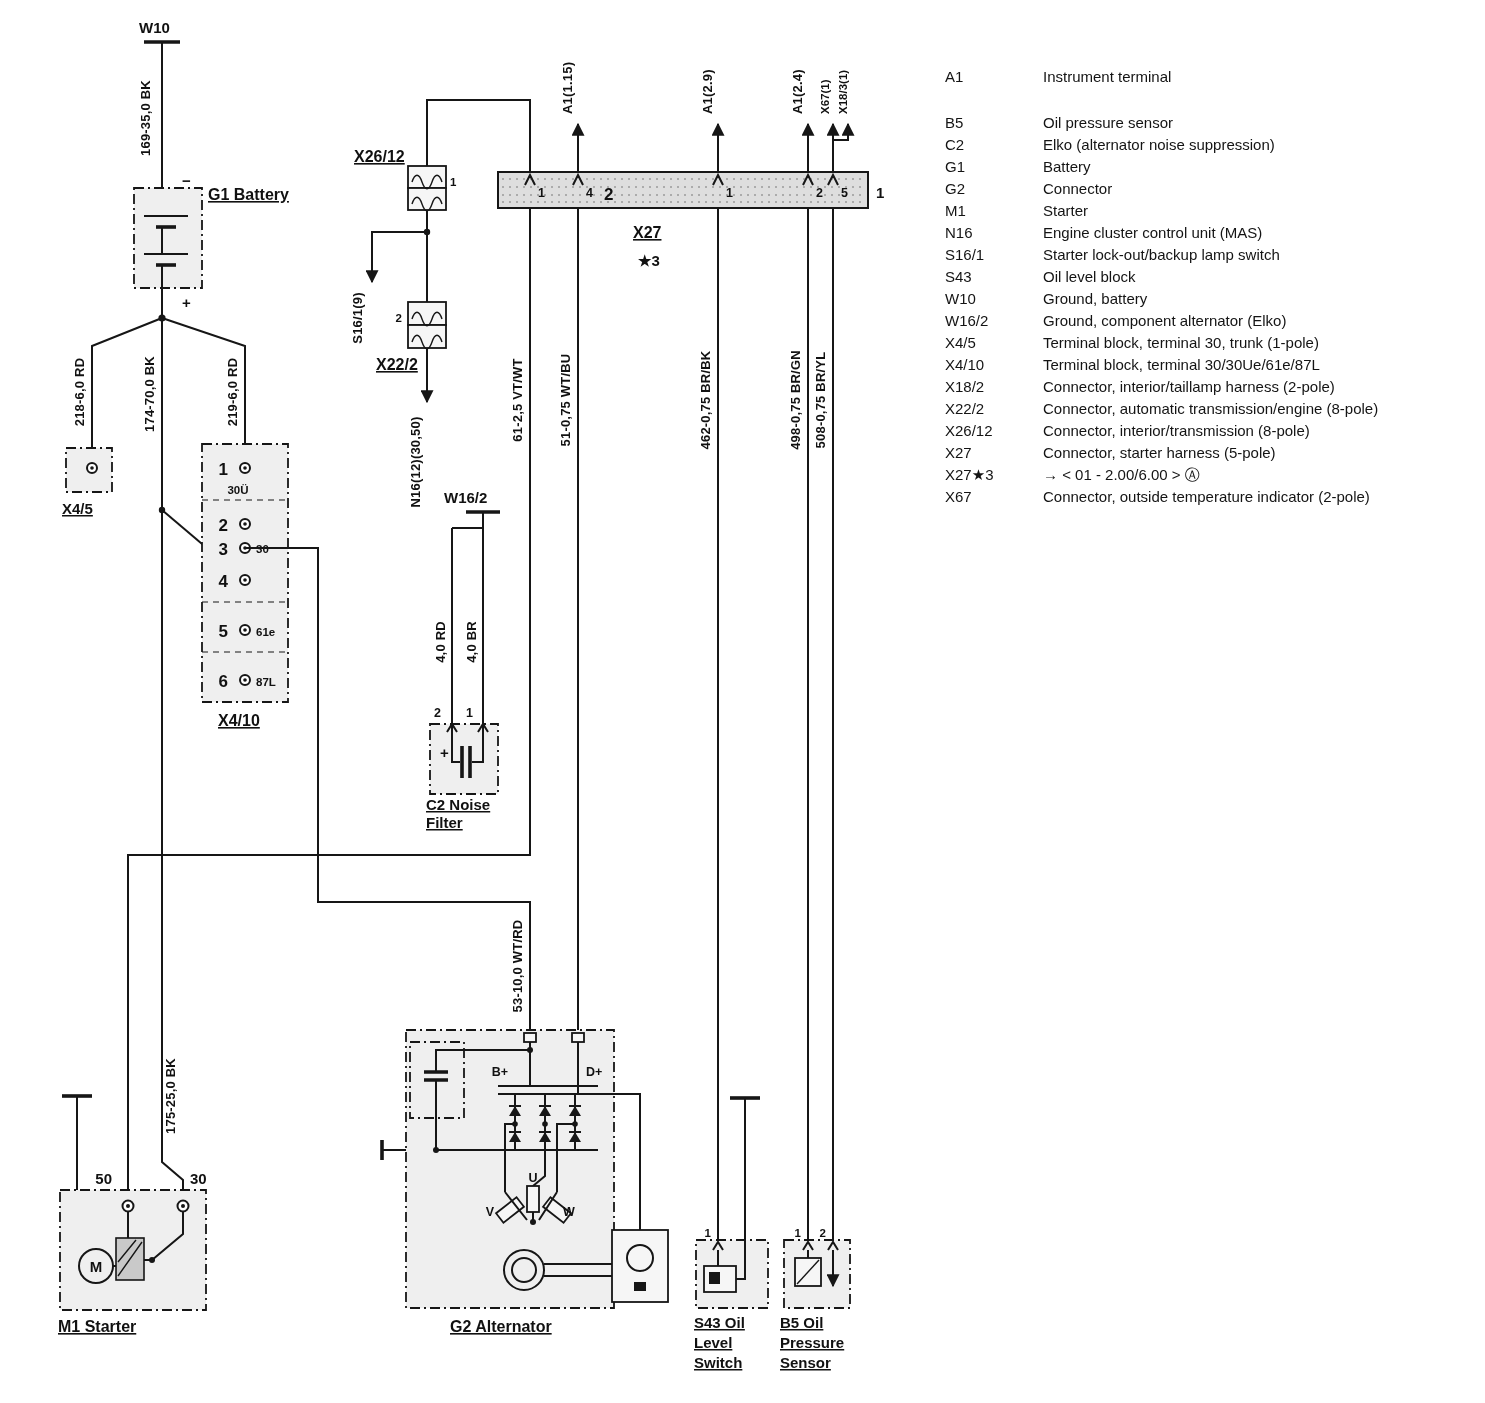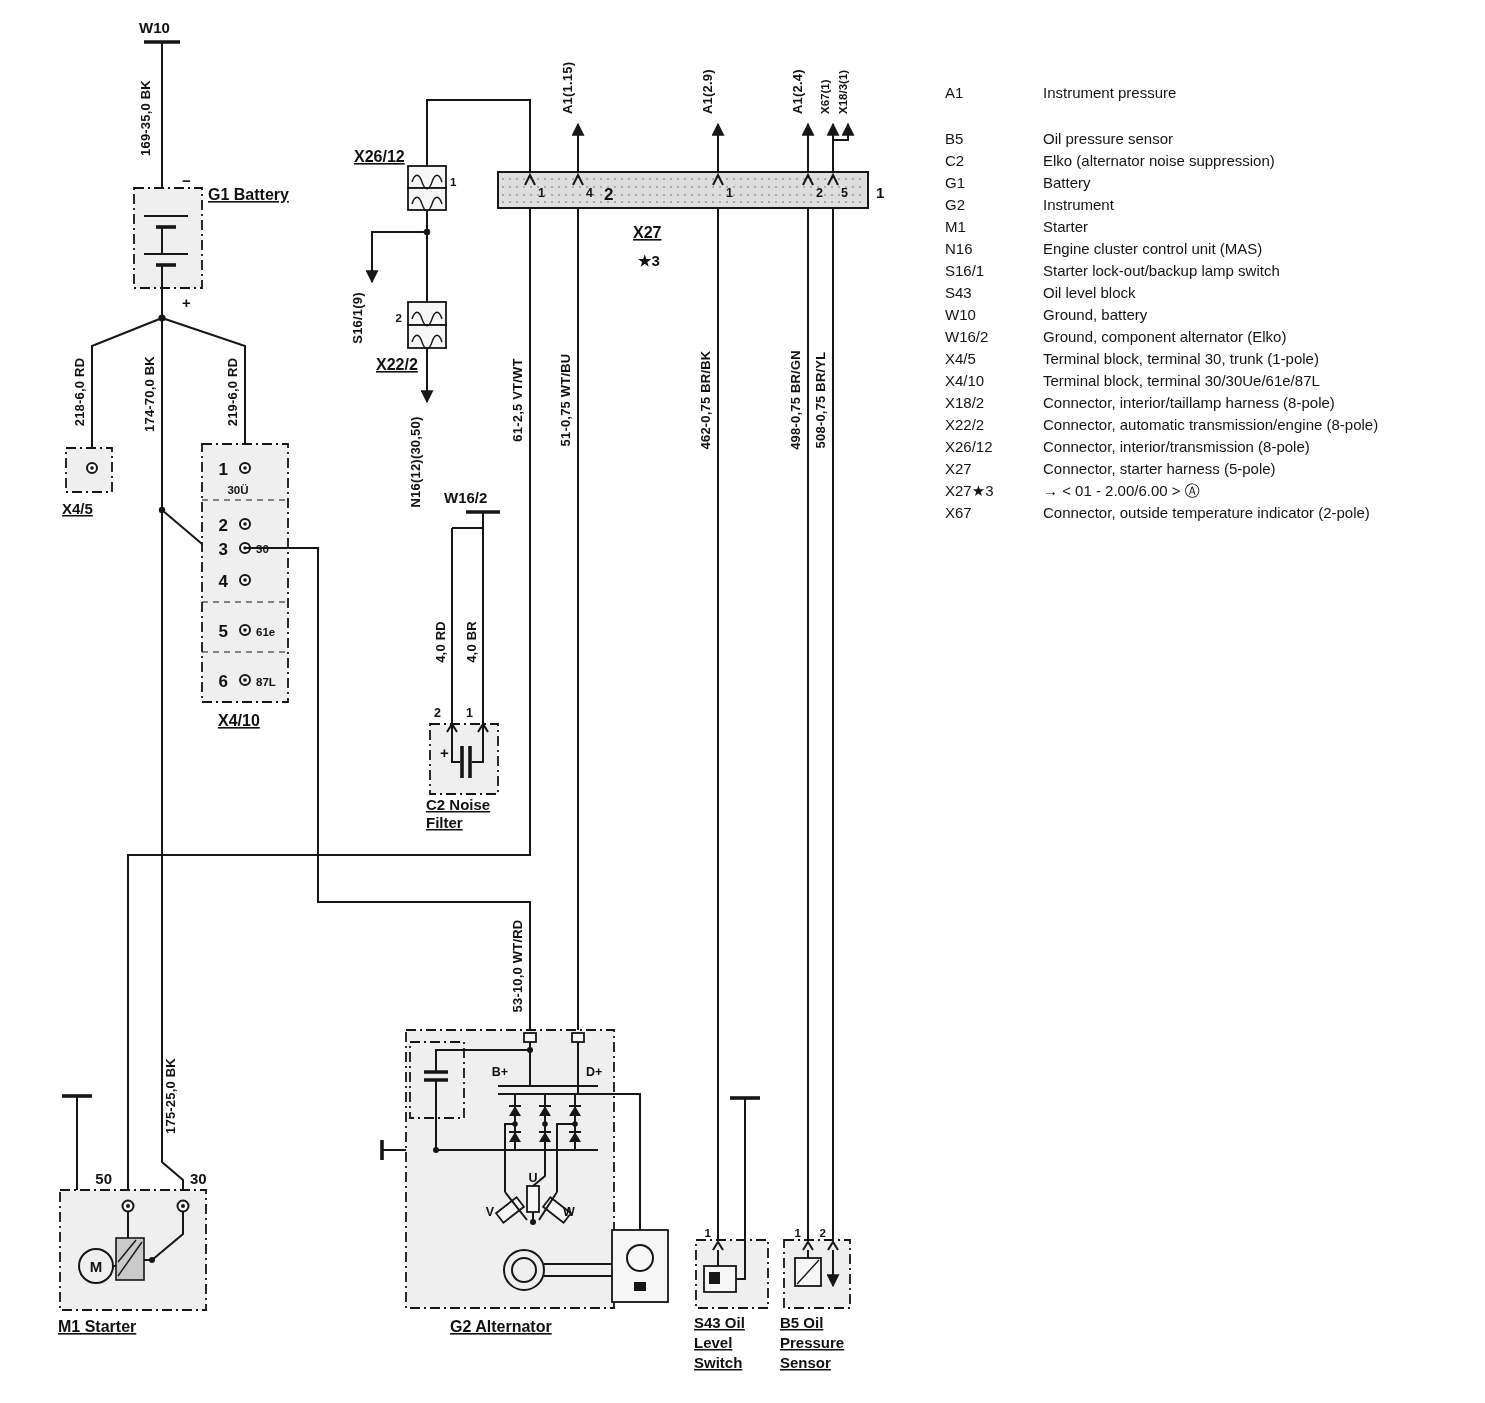--- a/index.html
+++ b/index.html
@@ -18,21 +18,21 @@
   .tri {fill:#161616;stroke:none;}
   .t11{font-size:11.5px;font-weight:600;}
   .t12{font-size:12.5px;font-weight:700;}
   .t13{font-size:13px;font-weight:600;letter-spacing:.2px;}
   .t15{font-size:15px;font-weight:700;}
   .t17{font-size:17px;font-weight:700;}
   .comp{font-size:16px;font-weight:700;text-decoration:underline;}
   .comp15{font-size:15px;font-weight:700;text-decoration:underline;}
   .legend{position:absolute;left:945px;top:68px;width:470px;font-size:15px;line-height:17px;}
   .lrow{display:flex;margin-bottom:5px;}
-  .lgap{margin-bottom:29px;margin-top:16px;}
+  .lgap{margin-bottom:29px;}
   .lcode{width:98px;flex:none;}
   .ldesc{flex:1;}
 </style>
 </head>
 <body>
 
 <div class="page">
 
 <svg width="940" height="1403" viewBox="0 0 940 1403">
   <defs>
@@ -285,37 +285,37 @@
     <path class="w" d="M833 1250 V1286" marker-end="url(#arw)"></path>
     <text class="comp15" x="780" y="1328">B5 Oil</text>
     <text class="comp15" x="780" y="1348">Pressure</text>
     <text class="comp15" x="780" y="1368">Sensor</text>
   </g>
 </svg>
 
 <div class="legend">
   <div class="lrow lgap">
         <span class="lcode">A1</span>
-        <span class="ldesc">Instrument pressure</span>
+        <span class="ldesc">Instrument terminal</span>
       </div>
   <div class="lrow">
         <span class="lcode">B5</span>
         <span class="ldesc">Oil pressure sensor</span>
       </div>
   <div class="lrow">
         <span class="lcode">C2</span>
         <span class="ldesc">Elko (alternator noise suppression)</span>
       </div>
   <div class="lrow">
         <span class="lcode">G1</span>
         <span class="ldesc">Battery</span>
       </div>
   <div class="lrow">
         <span class="lcode">G2</span>
-        <span class="ldesc">Instrument</span>
+        <span class="ldesc">Connector</span>
       </div>
   <div class="lrow">
         <span class="lcode">M1</span>
         <span class="ldesc">Starter</span>
       </div>
   <div class="lrow">
         <span class="lcode">N16</span>
         <span class="ldesc">Engine cluster control unit (MAS)</span>
       </div>
   <div class="lrow">
@@ -337,21 +337,21 @@
   <div class="lrow">
         <span class="lcode">X4/5</span>
         <span class="ldesc">Terminal block, terminal 30, trunk (1-pole)</span>
       </div>
   <div class="lrow">
         <span class="lcode">X4/10</span>
         <span class="ldesc">Terminal block, terminal 30/30Ue/61e/87L</span>
       </div>
   <div class="lrow">
         <span class="lcode">X18/2</span>
-        <span class="ldesc">Connector, interior/taillamp harness (8-pole)</span>
+        <span class="ldesc">Connector, interior/taillamp harness (2-pole)</span>
       </div>
   <div class="lrow">
         <span class="lcode">X22/2</span>
         <span class="ldesc">Connector, automatic transmission/engine (8-pole)</span>
       </div>
   <div class="lrow">
         <span class="lcode">X26/12</span>
         <span class="ldesc">Connector, interior/transmission (8-pole)</span>
       </div>
   <div class="lrow">

